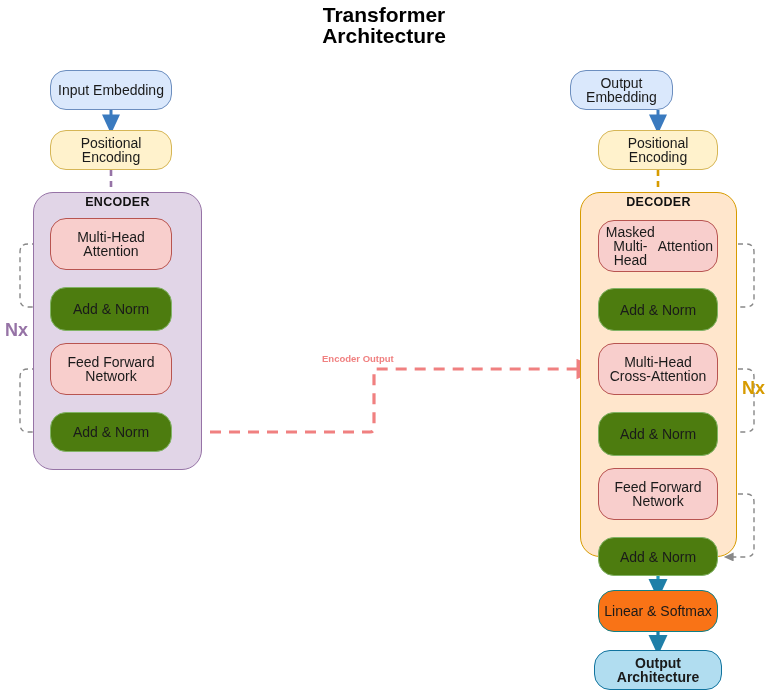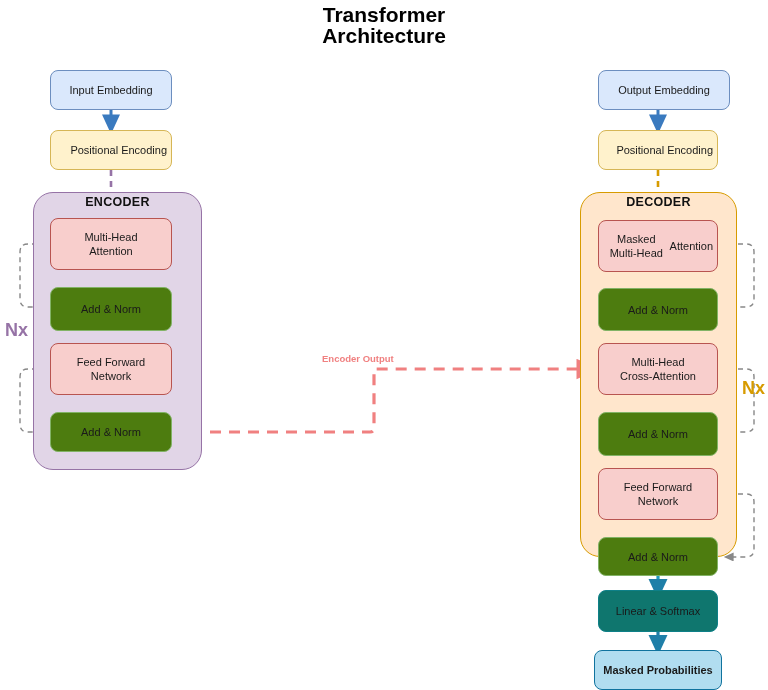--- a/index.html
+++ b/index.html
@@ -13,28 +13,28 @@
 
   .title{
     position:absolute;left:0;top:4px;width:768px;
     text-align:center;font-size:21px;font-weight:bold;color:#000;
     line-height:21px;
   }
 
   .node{
     position:absolute;box-sizing:border-box;
     display:flex;align-items:center;justify-content:center;
-    text-align:center;border-radius:8px;border-width:1.4px;border-style:solid;
-    font-size:11px;color:#1a1a1a;line-height:14px;padding:2px 4px;
+    text-align:center;border-radius:16px;border-width:1.4px;border-style:solid;
+    font-size:14px;color:#1a1a1a;line-height:14px;padding:2px 4px;
   }
   .blue{background:#dae8fc;border-color:#6c8ebf;}
   .yellow{background:#fff2cc;border-color:#d6b656;justify-content:flex-end;}
   .red{background:#f8cecc;border-color:#b85450;}
   .green{background:#4d7c0f;border-color:#82b366;}
-  .teal{background:#0f766e;border-color:#0e8088;}
+  .teal{background:#f97316;border-color:#0e8088;}
   .outprob{background:#b1ddf0;border-color:#10739e;font-weight:bold;}
 
   .container-box{
     position:absolute;box-sizing:border-box;border-radius:20px;
     border-width:1.6px;border-style:solid;
   }
   .enc-container{background:#e1d5e7;border-color:#9673a6;}
   .dec-container{background:#ffe6cc;border-color:#d79b00;}
 
   .grp-label{
@@ -155,21 +155,21 @@
   <div class="node green" style="left:50px;top:412px;width:122px;height:40px;">
     <span>Add &amp; Norm</span>
   </div>
 
   <div class="enc-out-label" style="left:322px;top:353px;">Encoder Output</div>
 
   <div class="container-box dec-container" style="left:580px;top:192px;width:157px;height:365px;"></div>
   <div class="grp-label" style="left:580px;top:195px;width:157px;">DECODER</div>
   <div class="nx nx-dec" style="left:742px;top:378px;">Nx</div>
 
-  <div class="node blue" style="left:598px;top:70px;width:132px;height:40px;">
+  <div class="node blue" style="left:570px;top:70px;width:103px;height:40px;">
     <span>Output Embedding</span>
   </div>
 
   <div class="node yellow" style="left:598px;top:130px;width:120px;height:40px;">
     <span>Positional Encoding</span>
   </div>
 
   <div class="node red" style="left:598px;top:220px;width:120px;height:52px;flex-direction:row;">
     <span>Masked Multi-Head</span>
     <span>Attention</span>
@@ -195,16 +195,16 @@
 
   <div class="node green" style="left:598px;top:537px;width:120px;height:39px;">
     <span>Add &amp; Norm</span>
   </div>
 
   <div class="node teal" style="left:598px;top:590px;width:120px;height:42px;">
     <span>Linear &amp; Softmax</span>
   </div>
 
   <div class="node outprob" style="left:594px;top:650px;width:128px;height:40px;">
-    <span>Masked Probabilities</span>
+    <span>Output Architecture</span>
   </div>
 
 </div>
 
 </body></html>

